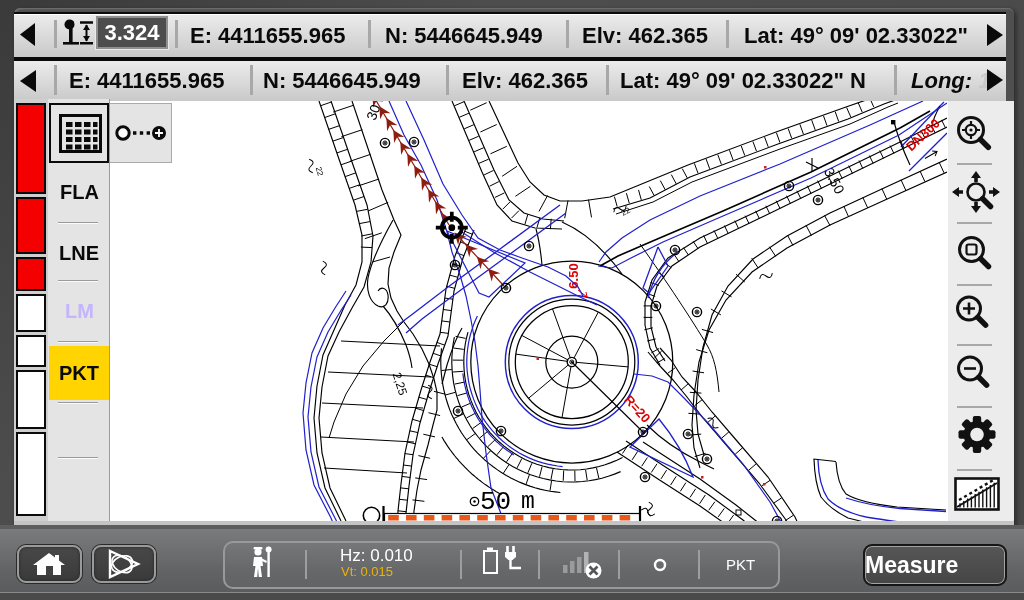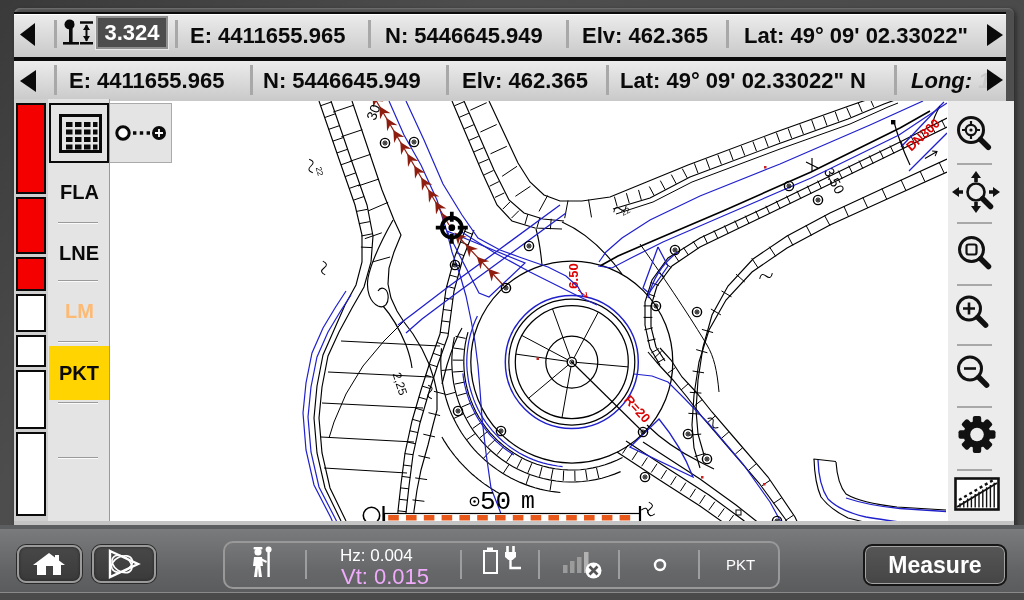--- a/index.html
+++ b/index.html
@@ -137,21 +137,21 @@
 </svg>
 
 <div class="abs" style="left:60px;top:181px;font-size:20px;font-weight:bold;color:#0a0a0a;">FLA</div>
 
 <div class="abs" style="left:58px;top:222px;width:40px;height:2px;background:#9a9a9a;border-bottom:1px solid #fafafa;"></div>
 
 <div class="abs" style="left:59px;top:242px;font-size:20px;font-weight:bold;color:#0a0a0a;">LNE</div>
 
 <div class="abs" style="left:58px;top:280px;width:40px;height:2px;background:#9a9a9a;border-bottom:1px solid #fafafa;"></div>
 
-<div class="abs" style="left:65px;top:300px;font-size:20px;font-weight:bold;color:#fdba74;">LM</div>
+<div class="abs" style="left:65px;top:300px;font-size:20px;font-weight:bold;color:#c4b5fd;">LM</div>
 
 <div class="abs" style="left:58px;top:341px;width:40px;height:2px;background:#9a9a9a;border-bottom:1px solid #fafafa;"></div>
 
 <div class="abs" style="left:49px;top:346px;width:60px;height:54px;background:#ffd400;color:#0a0a0a;font-size:20px;font-weight:bold;text-align:center;line-height:54px;">PKT</div>
 
 <div class="abs" style="left:58px;top:402px;width:40px;height:2px;background:#9a9a9a;border-bottom:1px solid #fafafa;"></div>
 
 <div class="abs" style="left:58px;top:457px;width:40px;height:2px;background:#9a9a9a;border-bottom:1px solid #fafafa;"></div>
 
 <div class="abs" style="left:110px;top:101px;width:837px;height:427px;background:#fff;"></div>
@@ -590,22 +590,22 @@
 <rect x="6.5" y="1" width="9" height="2.6" rx="1"></rect>
 <path d="M 7,11 L 15,11 L 16,20 L 13.5,20 L 15,31 L 11.8,31 L 11,22 L 10.2,31 L 7,31 L 8.5,20 L 6,20 Z"></path>
 <path d="M 14,12 L 20,15 L 19.2,17 L 13,14 Z"></path>
 <rect x="20.4" y="2" width="2.4" height="29"></rect>
 <circle cx="21.6" cy="3.5" r="3"></circle>
 </g>
   </svg>
 
 <div class="abs" style="left:305px;top:550px;width:2px;height:29px;background:#9e9e9e;"></div>
 
-<div class="abs" style="left:340px;top:546px;font-size:17px;color:#fff;">Hz: 0.004</div>
-<div class="abs" style="left:341px;top:564px;font-size:22px;color:#f0abfc;">Vt: 0.015</div>
+<div class="abs" style="left:340px;top:546px;font-size:17px;color:#fff;">Hz: 0.010</div>
+<div class="abs" style="left:341px;top:564px;font-size:13px;color:#eab308;">Vt: 0.015</div>
 
 <div class="abs" style="left:460px;top:550px;width:2px;height:29px;background:#9e9e9e;"></div>
 
 <svg class="abs" style="left:483px;top:547px" width="16" height="27">
 <rect x="1" y="4" width="13" height="22" fill="none" stroke="#fff" stroke-width="2"></rect>
 <rect x="4" y="0.5" width="6" height="3.5" fill="#fff"></rect>
 </svg>
 
 <svg class="abs" style="left:504px;top:546px" width="19" height="27">
 <g stroke="#fff" fill="none">
@@ -631,13 +631,13 @@
 <div class="abs" style="left:618px;top:550px;width:2px;height:29px;background:#9e9e9e;"></div>
 
 <svg class="abs" style="left:653px;top:558px" width="15" height="15">
     <circle cx="7" cy="7" r="5" fill="none" stroke="#fff" stroke-width="2.4"></circle>
   </svg>
 
 <div class="abs" style="left:698px;top:550px;width:2px;height:29px;background:#9e9e9e;"></div>
 
 <div class="abs" style="left:726px;top:556px;font-size:15px;color:#fff;">PKT</div>
 
-<div class="abs" style="left:863px;top:544px;width:144px;height:42px;background:linear-gradient(#565656,#454545);border:2px solid #161616;border-radius:9px;box-shadow:inset 0 0 0 1px #a2a2a2;color:#fff;font-size:23px;font-weight:bold;text-align:center;line-height:38px;">Measure</div>
+<div class="abs" style="left:863px;top:544px;width:144px;height:42px;background:linear-gradient(#565656,#454545);border:2px solid #161616;border-radius:9px;box-shadow:inset 0 0 0 1px #a2a2a2;color:#fff;font-size:23px;font-weight:bold;text-align:left;line-height:38px;">Measure</div>
 
 </body></html>

